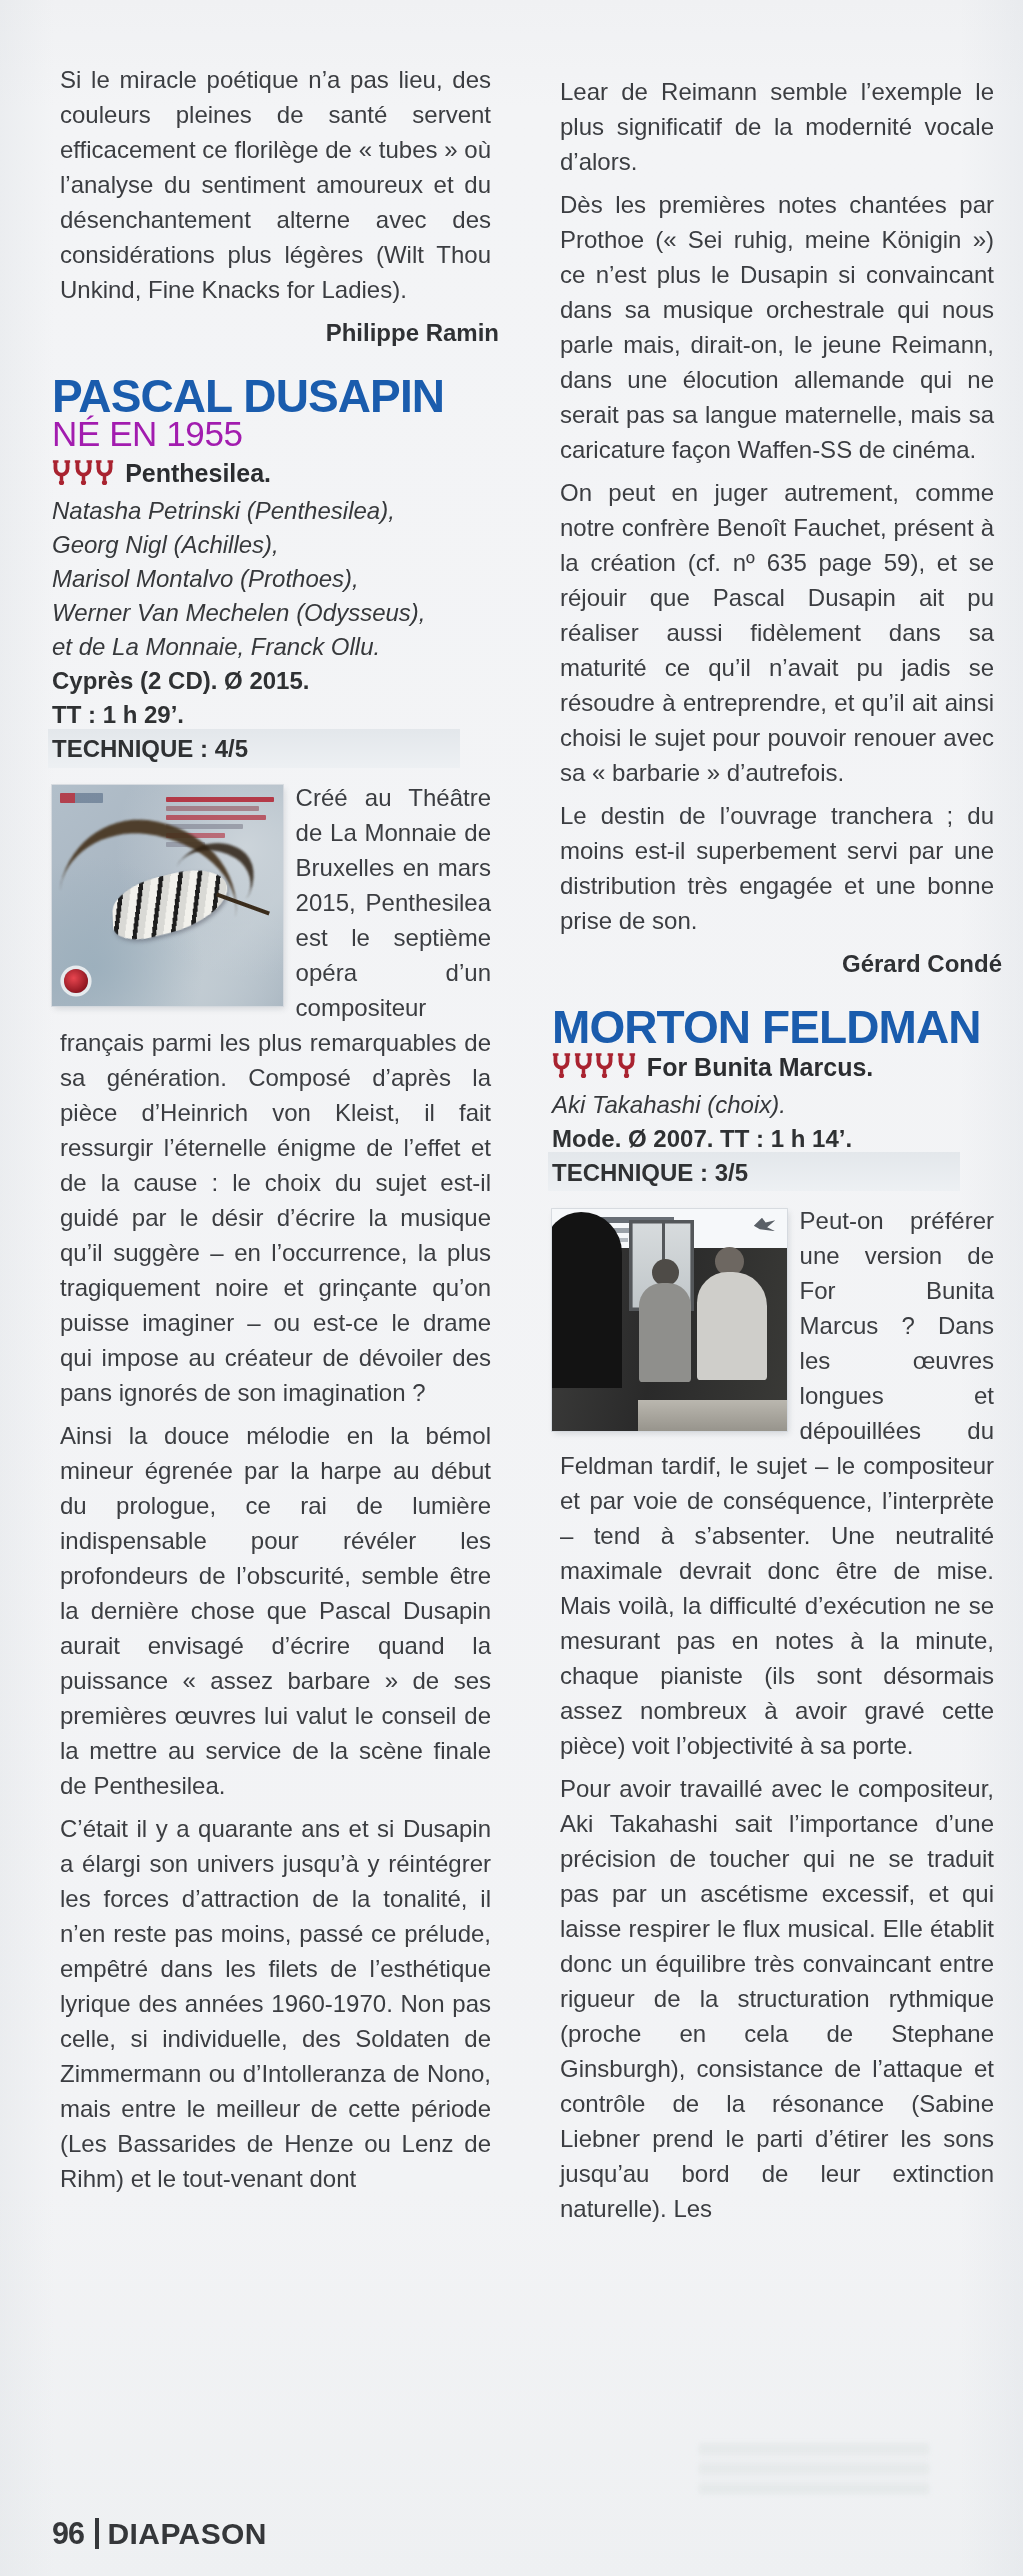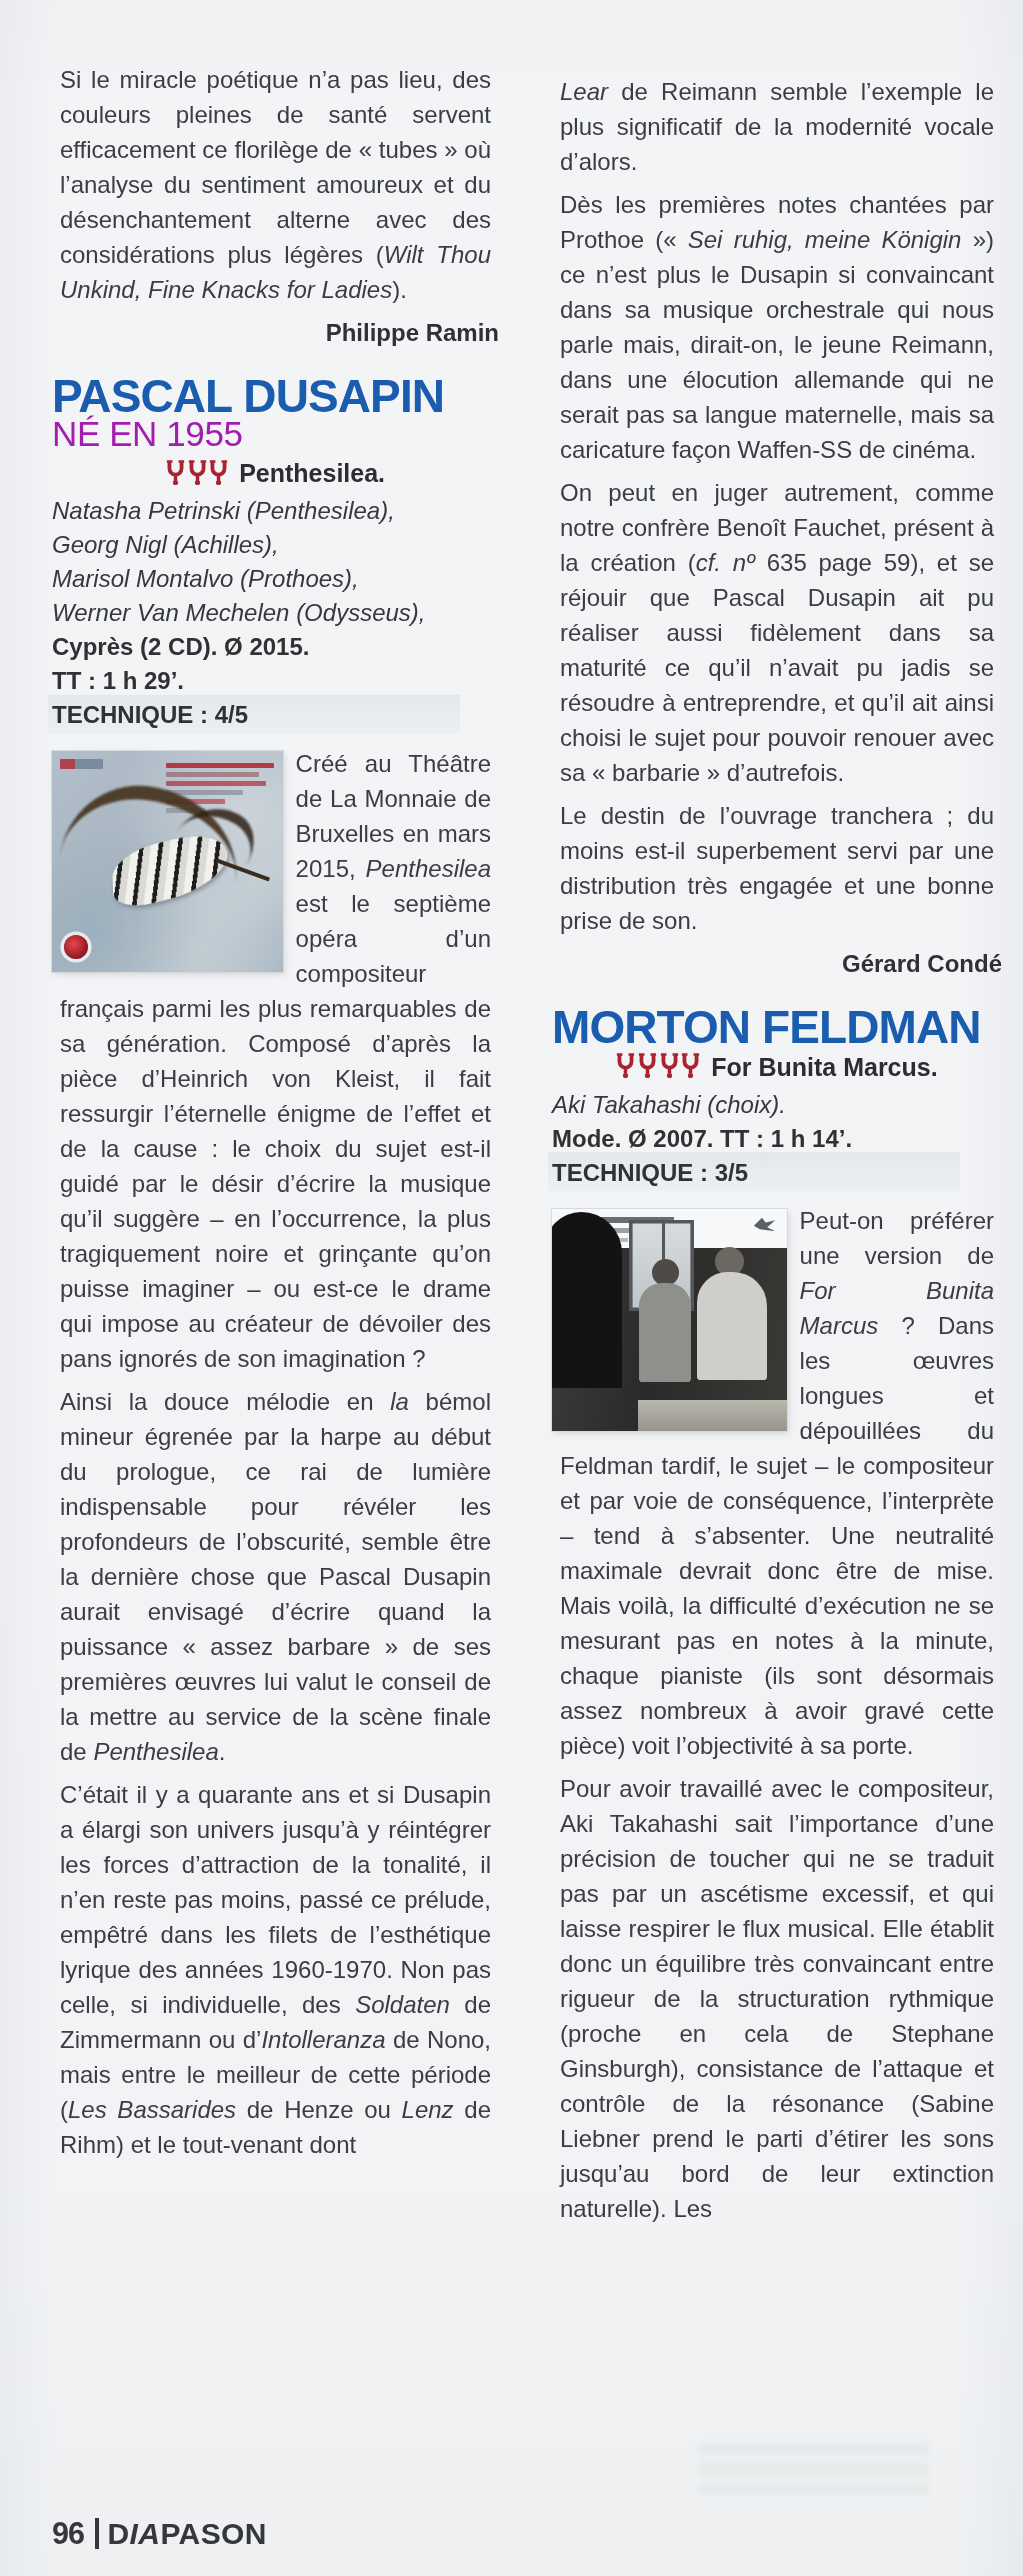--- a/index.html
+++ b/index.html
@@ -9,25 +9,25 @@
       linear-gradient(90deg, rgba(220,224,228,.35) 0, rgba(246,248,250,0) 54px),
       linear-gradient(270deg, rgba(215,220,226,.30) 0, rgba(246,248,250,0) 63px),
       linear-gradient(180deg,#f0f1f3 0,#f3f4f6 108px,#f2f3f5 85%,#eef0f2 100%);
     font-family:"Liberation Sans","DejaVu Sans",sans-serif;
     color:#3b3d41;
   }
   .col{position:absolute;top:0;}
   .col-left{left:52px;width:447px;top:54px;}
   .col-right{left:552px;width:450px;top:66px;}
   p.body{margin:8px;font-size:24px;line-height:35px;text-align:justify;color:#3b3d41;hyphens:auto;}
-  .it{font-style:italic;}
+  .it{}
   .author{font-size:24px;line-height:35px;font-weight:700;text-align:right;color:#2f3134;margin:0;}
   .composer{margin:27px 0 0;font-size:46px;line-height:39px;font-weight:700;letter-spacing:-0.9px;color:#1a5cad;transform-origin:left;}
   .dates{font-size:35px;line-height:32px;font-weight:400;letter-spacing:-0.4px;color:#a21caf;margin:1.8px 0 7.2px;}
-  .rating-line{display:flex;align-items:flex-start;margin:3.6px 0 5.4px;justify-content:center;}
+  .rating-line{display:flex;align-items:flex-start;margin:3.6px 0 5.4px;}
   .forks{display:inline-flex;gap:2.7px;margin-right:10.8px;padding-top:1.8px;}
   .worktitle{font-size:25px;line-height:32px;font-weight:700;color:#2b2d30;}
   .credit{font-size:24px;line-height:34px;font-style:italic;color:#36383b;}
   .label{font-size:24px;line-height:34px;font-weight:700;color:#2f3133;}
   .technique{position:relative;display:inline-block;margin-bottom:5.4px;}
   .technique::before{content:"";position:absolute;left:-3.6px;top:-3.6px;width:412px;height:39px;
     background:linear-gradient(180deg,#e3e7eb,#edf0f3);z-index:-1;}
   .flow{margin-top:3.6px;}
   .cover{float:left;position:relative;overflow:hidden;margin:5.4px 12.6px 5.4px 0;box-shadow:0 0 0 0.9px #d4d9de,1.8px 2.7px 6.3px rgba(60,70,85,.18);}
   
@@ -127,20 +127,21 @@
             <circle cx="11" cy="26.6" r="3" fill="#a92330"></circle>
           </svg>
         </span>
       <span class="worktitle">Penthesilea.</span>
     </div>
 
     <div class="credit">Natasha Petrinski (Penthesilea),</div>
     <div class="credit">Georg Nigl (Achilles),</div>
     <div class="credit">Marisol Montalvo (Prothoes),</div>
     <div class="credit">Werner Van Mechelen (Odysseus),</div>
+    <div class="credit">et de La Monnaie, Franck Ollu.</div>
 
     <div class="label">Cyprès (2 CD). Ø 2015.</div>
     <div class="label">TT : 1 h 29’.</div>
     <div class="label technique">TECHNIQUE : 4/5</div>
 
     <div class="flow">
       <div class="cover cover1">
         <span class="cov1-cypres"></span>
         <span class="cov1-lines">
             <i class="cov1-l1"></i>

